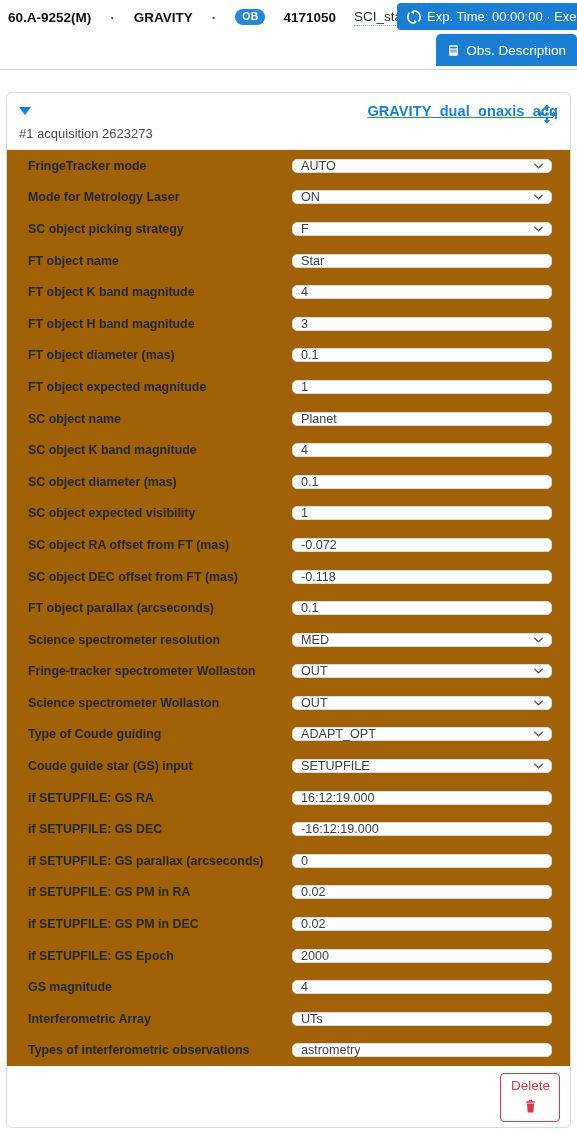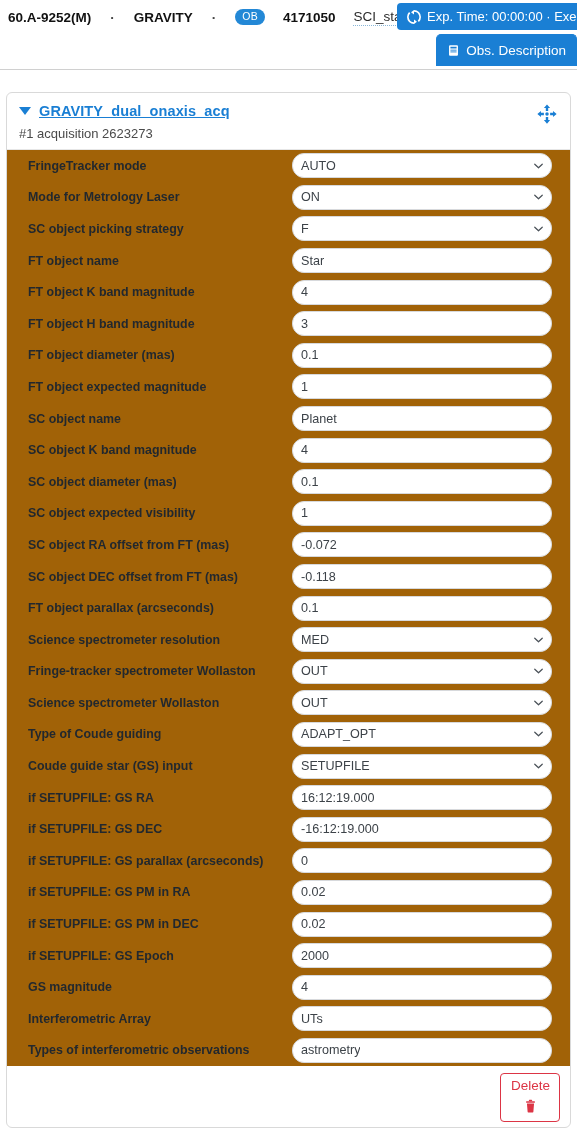--- a/index.html
+++ b/index.html
@@ -32,21 +32,21 @@
   }
   .crumb-strong { font-weight: bold; color: #111; }
   .crumb-dot { color: #444; font-weight: bold; padding: 0 1px; }
   .ob-badge {
     display: inline-flex;
     align-items: center;
     justify-content: center;
     background: #2388d6;
     color: #fff;
     font-size: 10.5px;
-    font-weight: normal;
+    font-weight: bold;
     border-radius: 10px;
     padding: 2px 7px 3px 7px;
     letter-spacing: .2px;
     line-height: 1;
   }
   .ob-name {
     color: #2b2b2b;
     font-size: 13.5px;
     border-bottom: 1px dotted #8ab7d8;
     padding-bottom: 1px;
@@ -127,20 +127,21 @@
   }
   .card-head {
     padding: 10px 12px 8px 12px;
     position: relative;
     border-bottom: 1px solid #e6e6e6;
   }
   .card-title-row {
     display: flex;
     align-items: center;
     gap: 8px;
+    justify-content: space-between;
   }
   .caret {
     width: 0; height: 0;
     border-left: 6px solid transparent;
     border-right: 6px solid transparent;
     border-top: 8px solid #1a7fd4;
     flex: 0 0 auto;
   }
   .card-title {
     color: #1a7fd4;
@@ -177,24 +178,24 @@
     font-size: 12.4px;
     font-weight: bold;
     color: #22282e;
     white-space: nowrap;
     overflow: hidden;
     text-overflow: ellipsis;
   }
   .ctrl {
     flex: 1 1 auto;
     position: relative;
-    height: 25px;
+    height: 14px;
     background: #fff;
     border: 1px solid #d7d9dc;
-    border-radius: 12px;
+    border-radius: 5px;
     display: flex;
     align-items: center;
     padding: 0 8px;
     margin-right: 8px;
   }
   .ctrl .val {
     font-size: 12.6px;
     color: #3c4248;
     white-space: nowrap;
     overflow: hidden;

